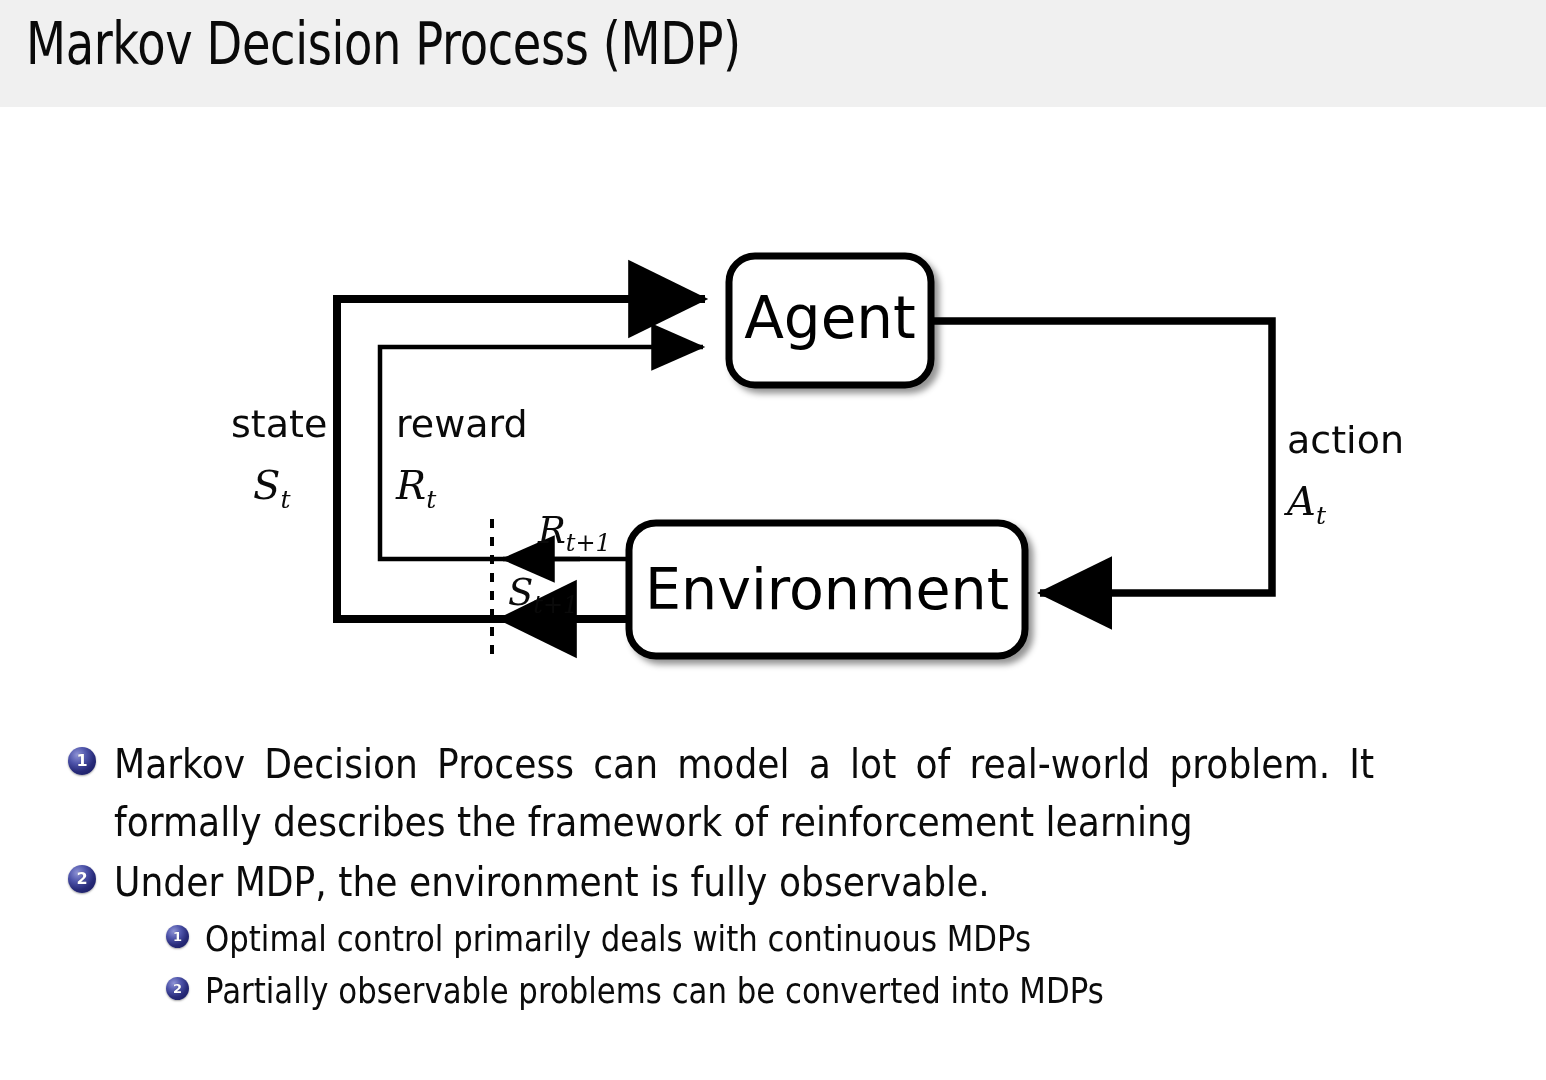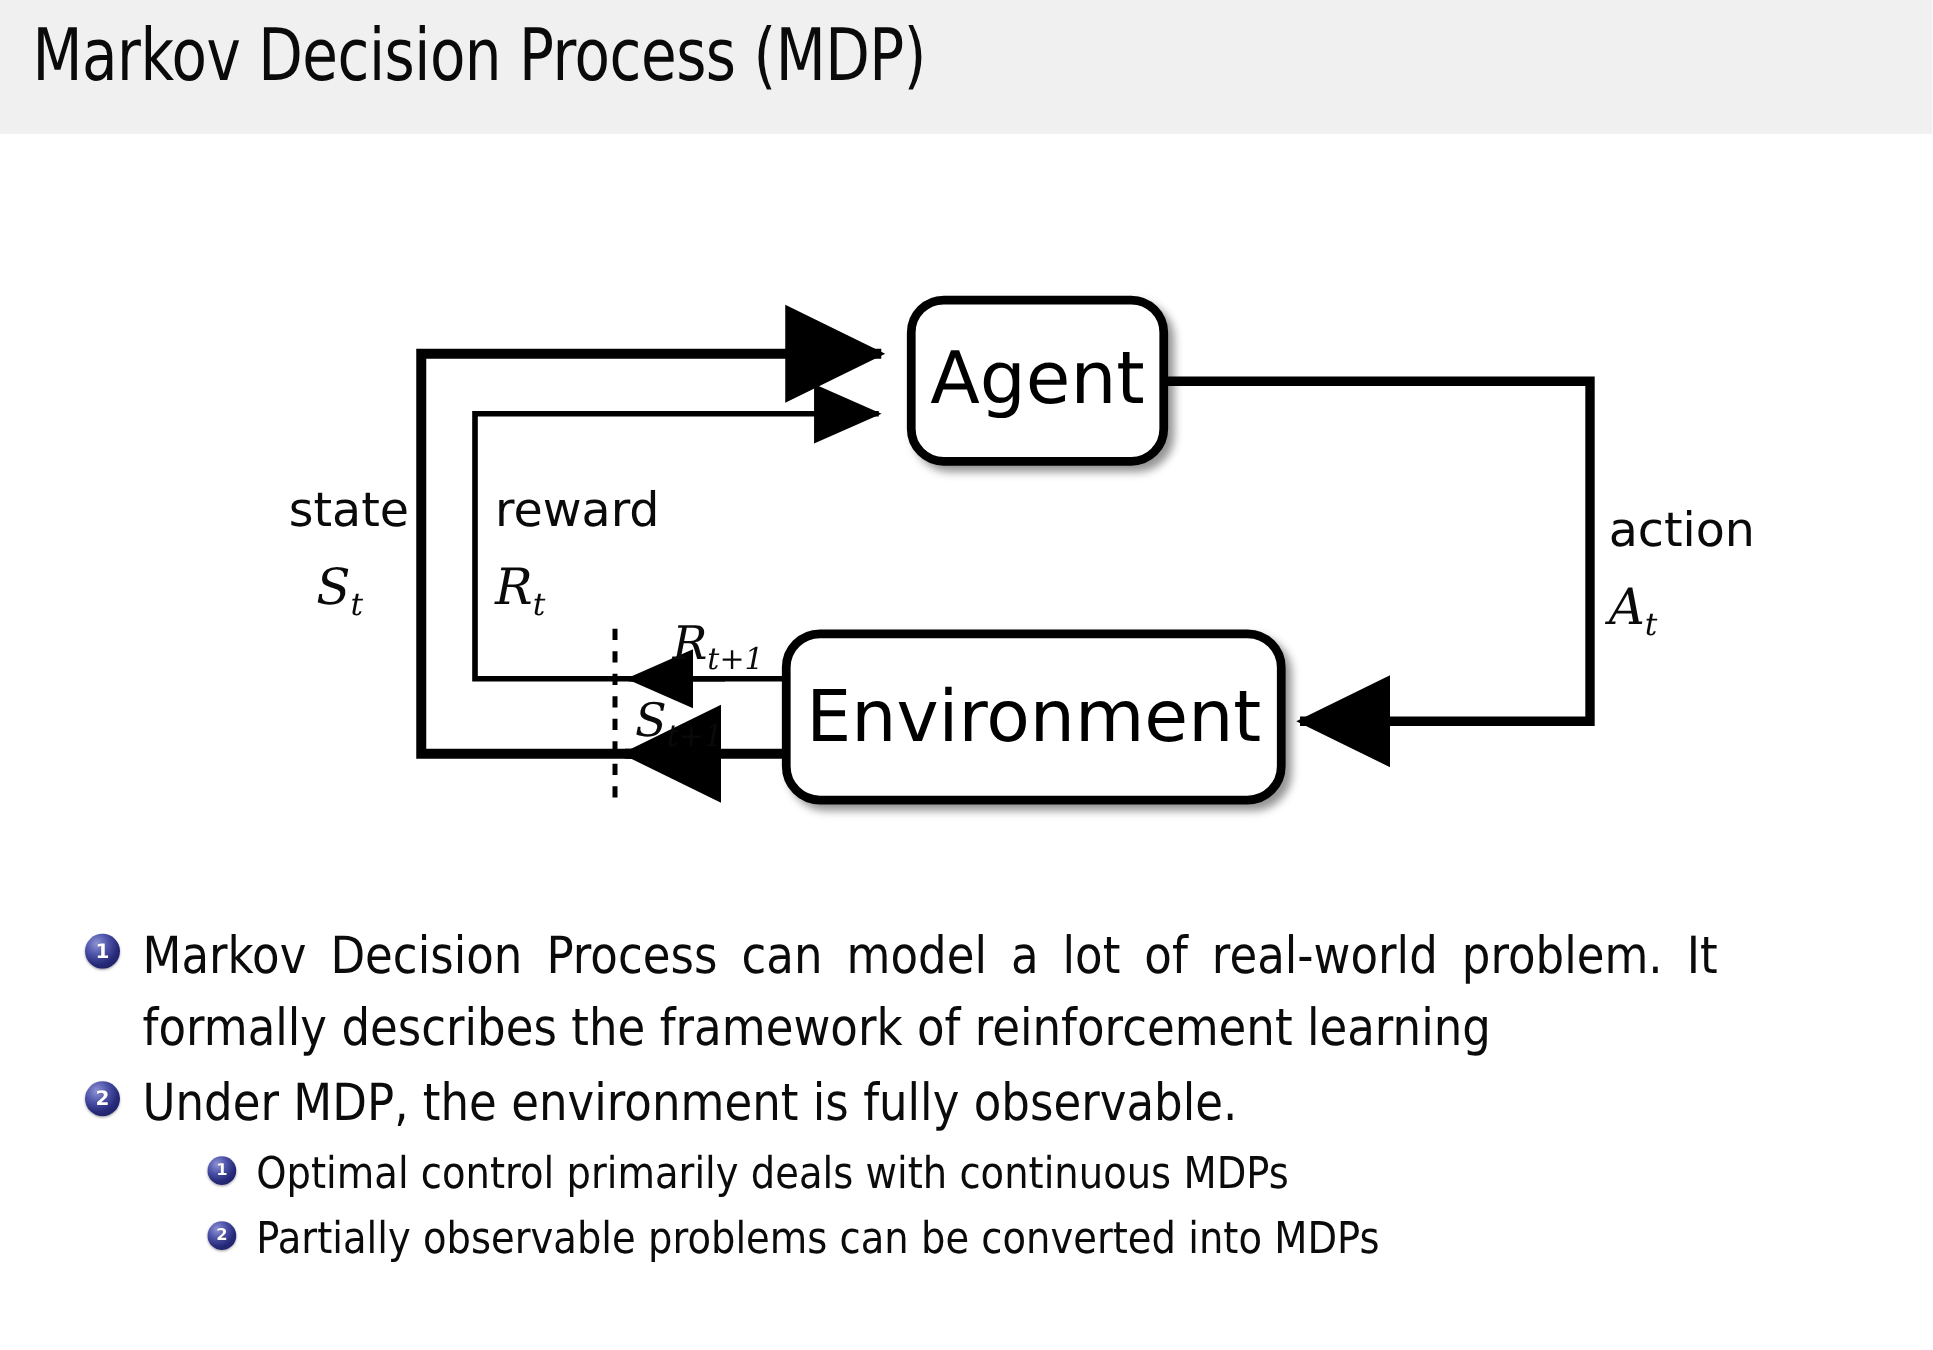--- a/index.html
+++ b/index.html
@@ -39,21 +39,21 @@
     white-space: nowrap;
     transform: scaleX(0.80);
     transform-origin: left top;
     line-height: 1.15;
   }
 
   
   #mdp-diagram {
     position: absolute;
     left: 0;
-    top: 107px;
+    top: 123px;
     width: 1546px;
     height: 610px;
   }
   #mdp-diagram svg {
     display: block;
   }
 
   
   #bullet-list {
     position: absolute;

